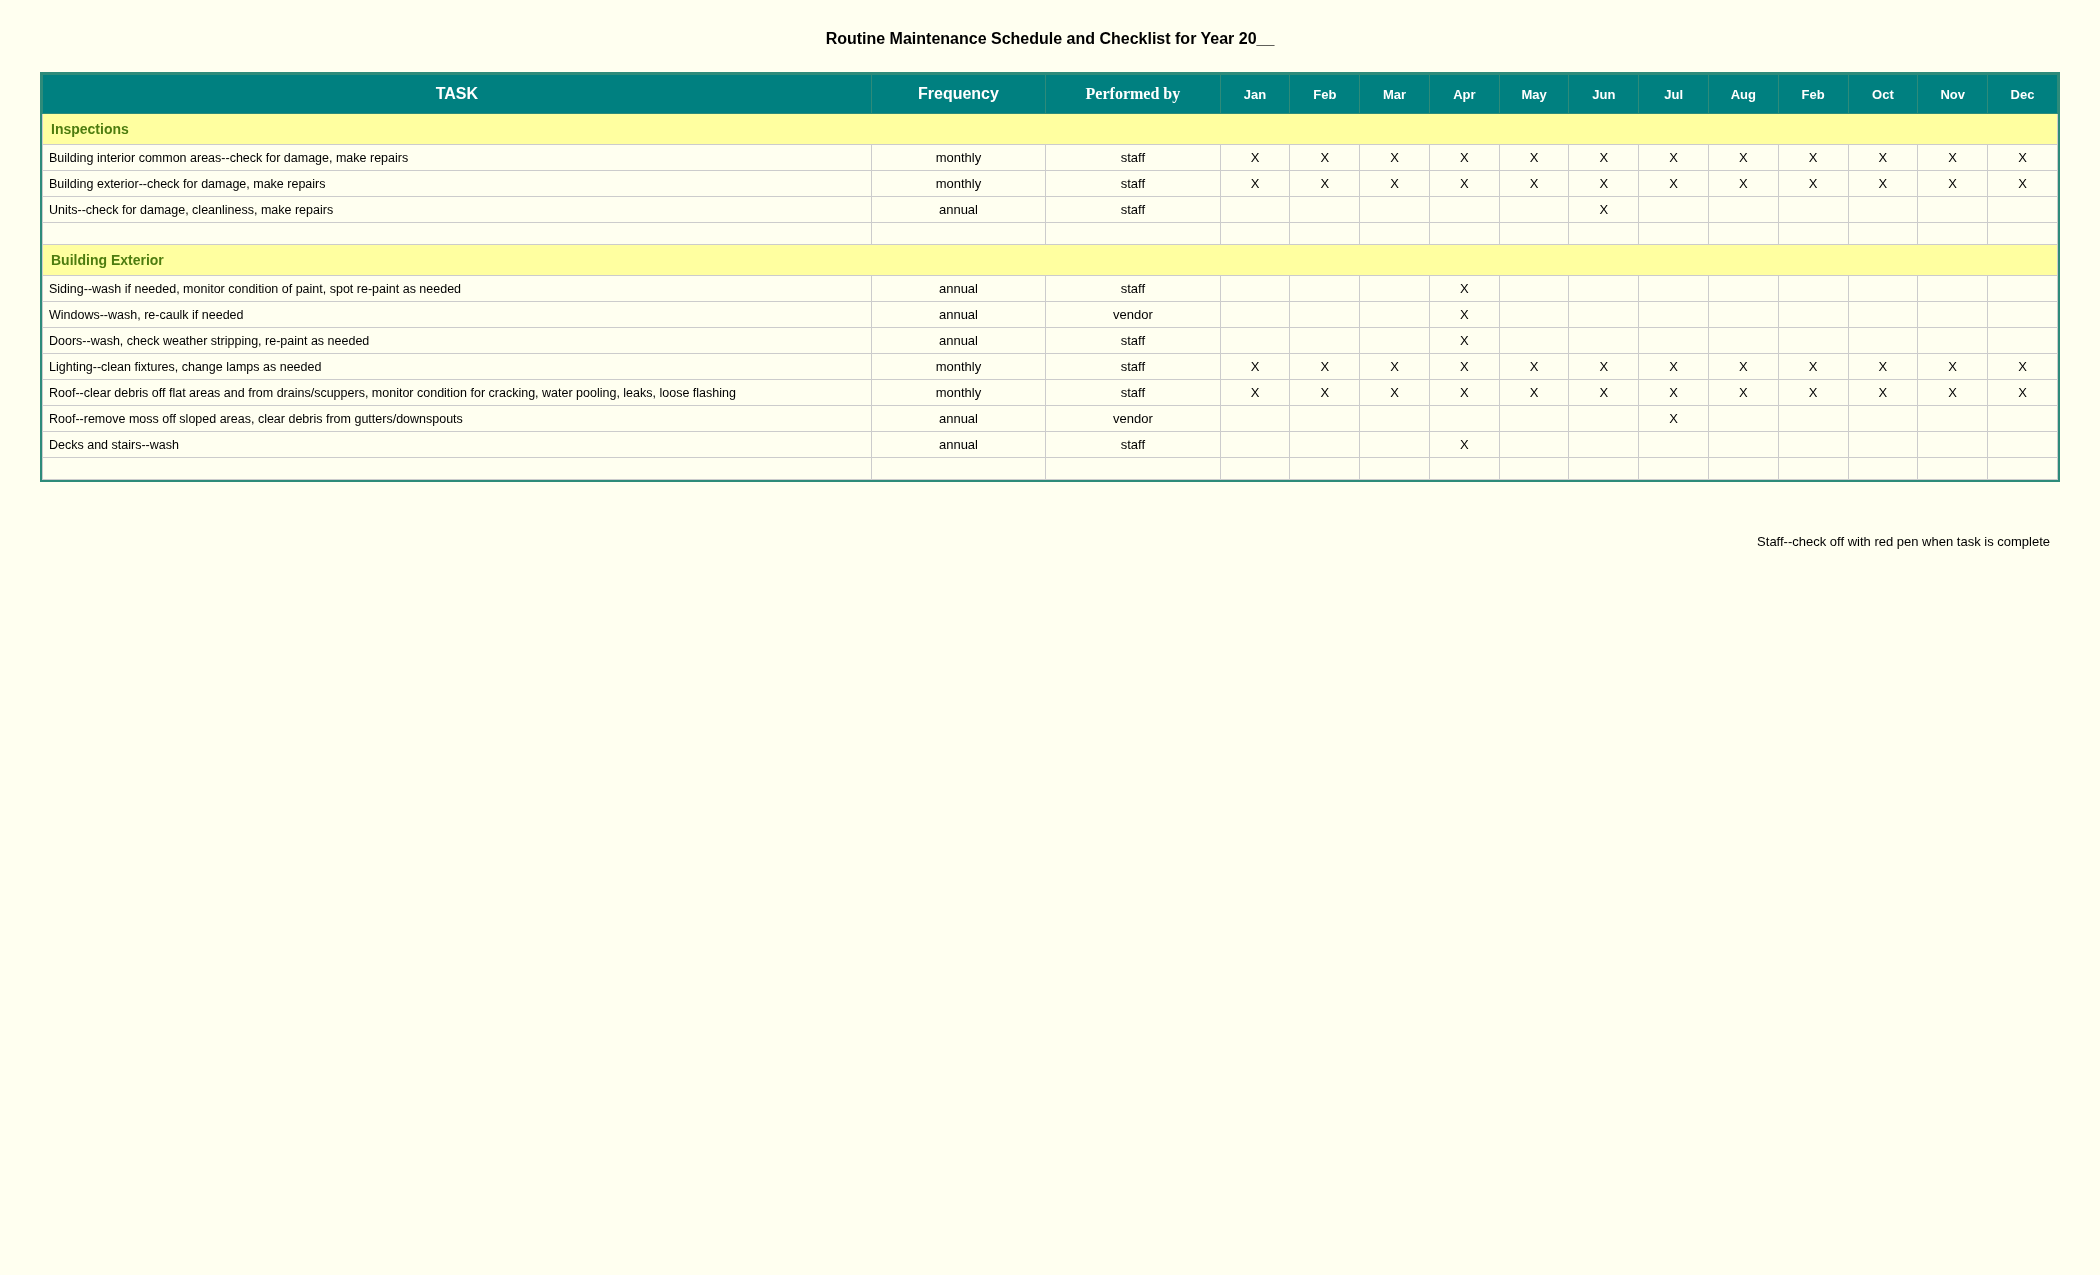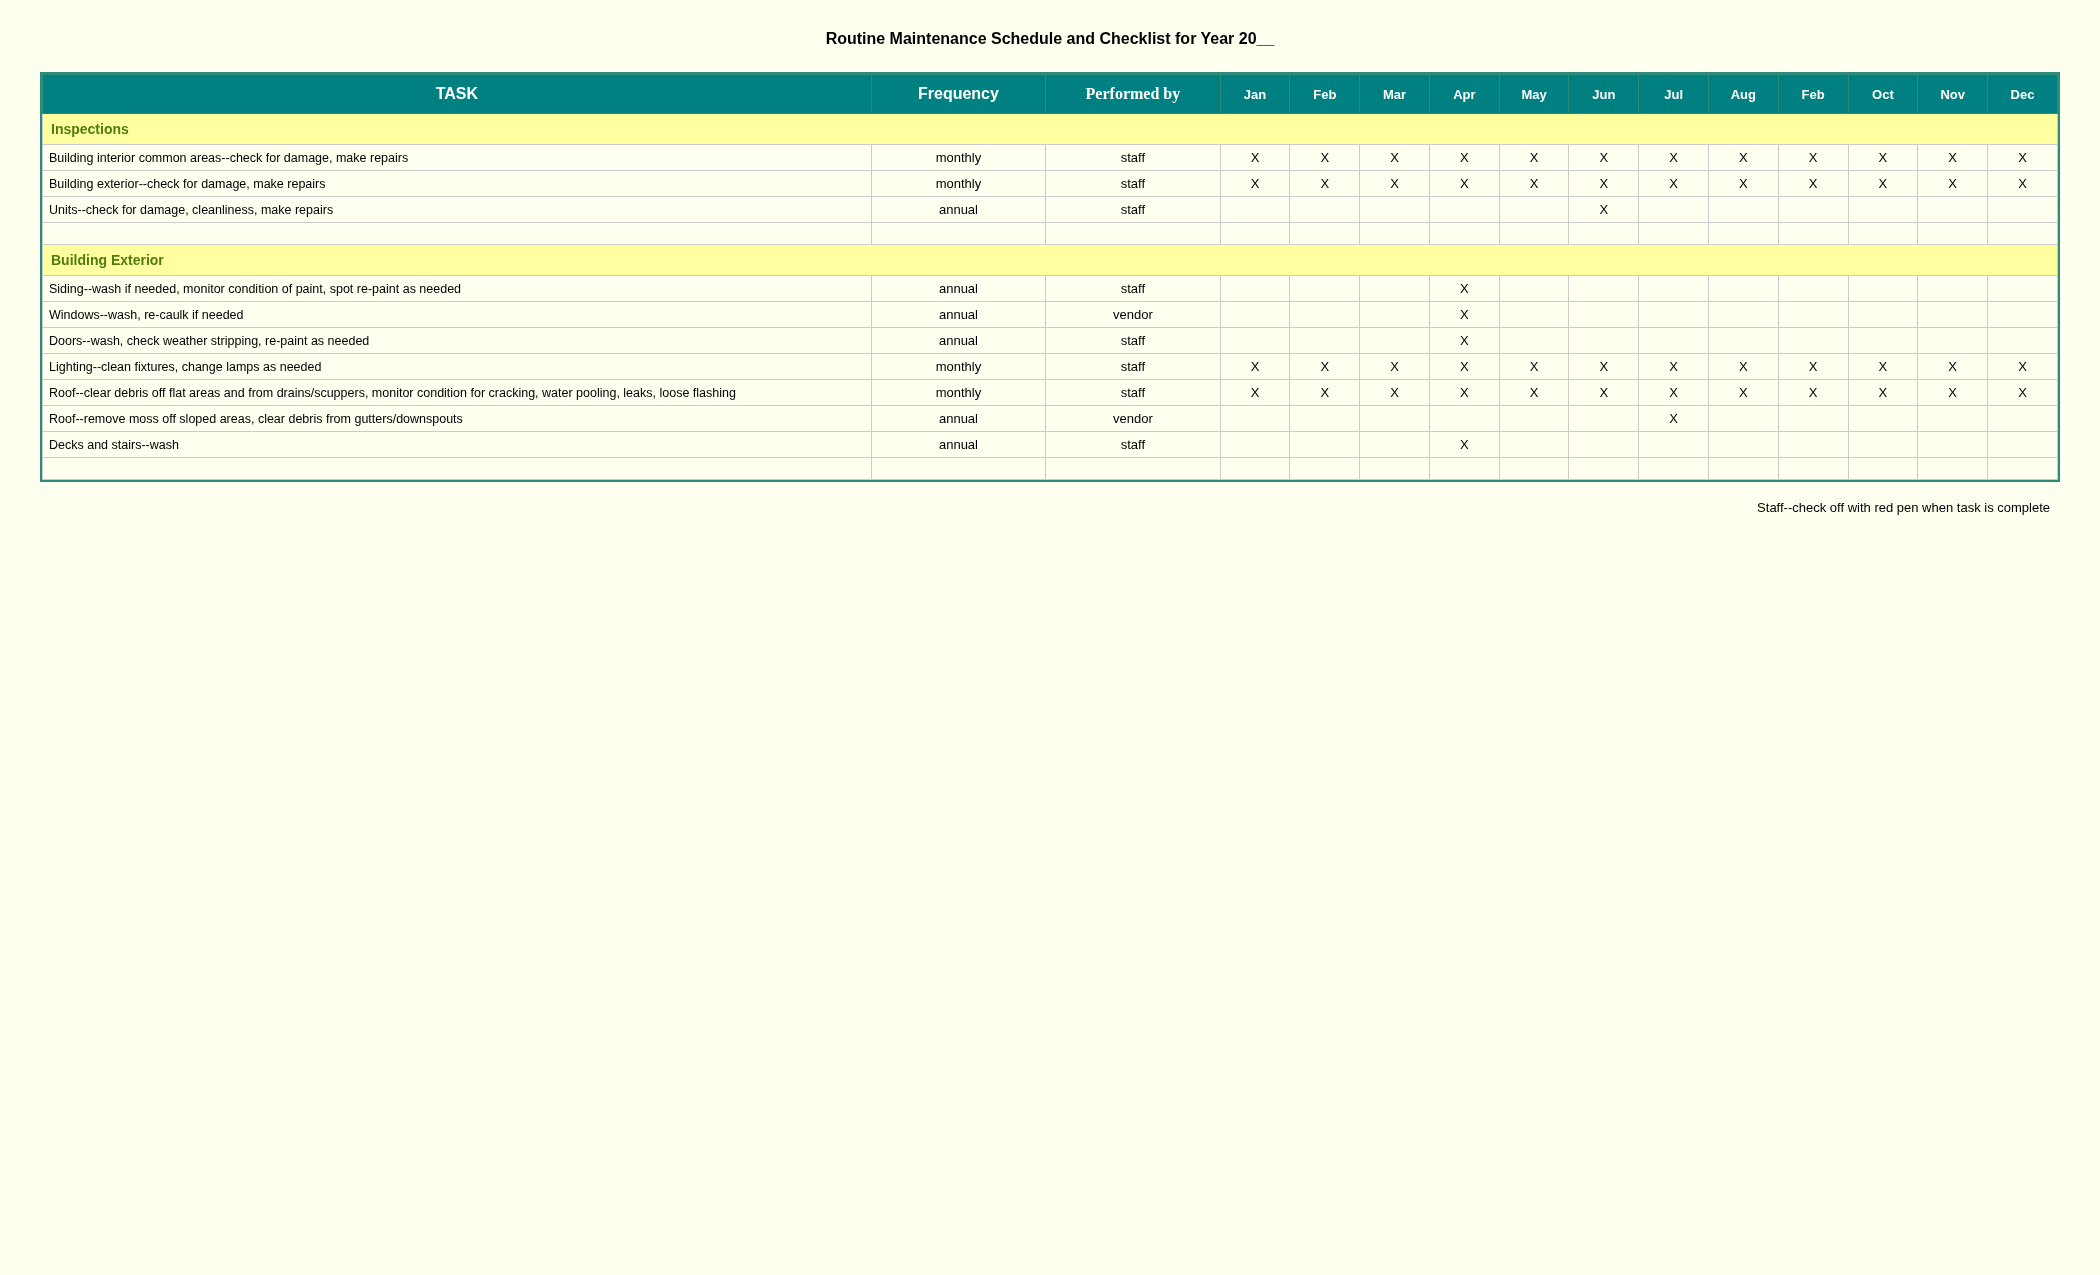--- a/index.html
+++ b/index.html
@@ -69,21 +69,21 @@
     .data-row td.center-cell {
       text-align: center;
       font-size: 13px;
     }
     .empty-row td {
       border: 1px solid #ccc;
       height: 22px;
     }
     .footer-note {
       text-align: right;
-      margin-top: 18px;
+      margin-top: 52px;
       font-size: 13px;
       color: #000;
       padding-right: 10px;
     }
   </style>
 </head>
 <body>
 
 <h1>Routine Maintenance Schedule and Checklist for Year 20__</h1>
 

